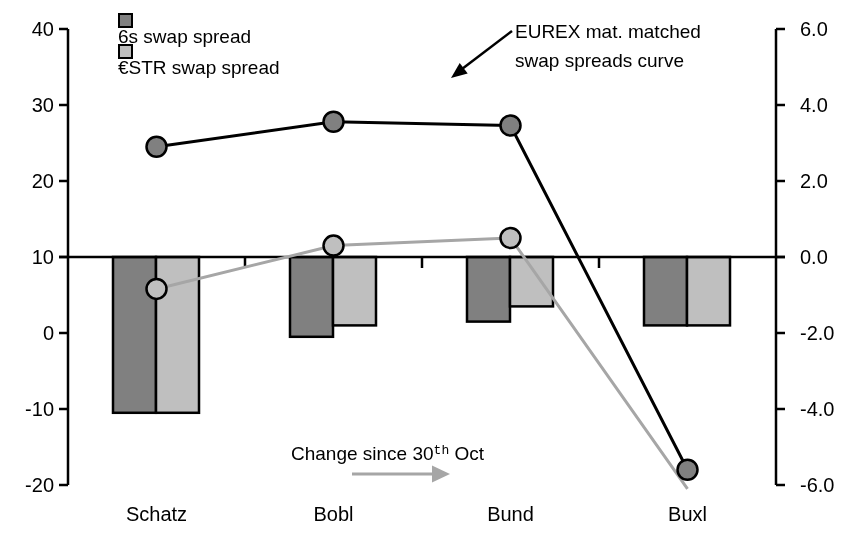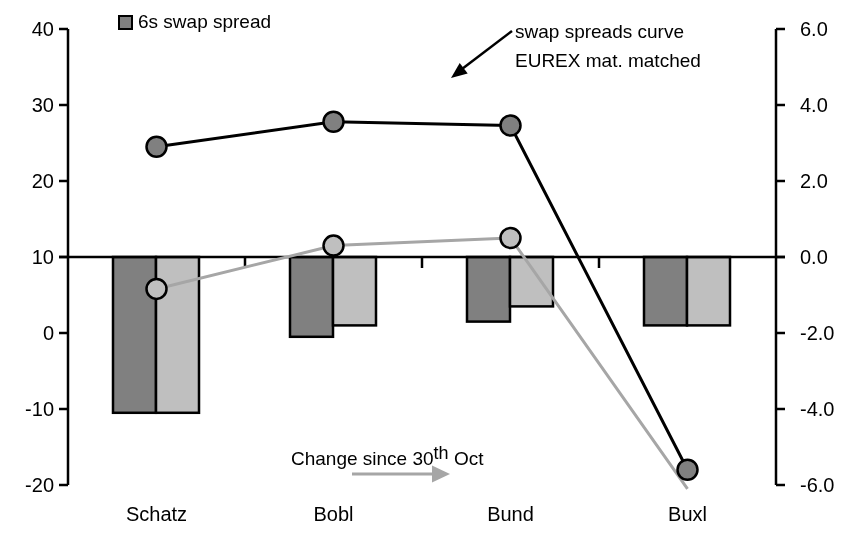--- a/index.html
+++ b/index.html
@@ -7,26 +7,26 @@
     position:relative;
     width:852px;height:539px;
     background:#ffffff;
     font-family:"Liberation Sans", sans-serif;
     color:#000;
     overflow:hidden;
   }
   svg{position:absolute;left:0;top:0;}
   svg text{font-family:"Liberation Sans", sans-serif;fill:#000;}
   .legend{position:absolute;left:118px;top:13px;}
-  .legend-row{display:flex;align-items:flex-end;height:17px;margin-bottom:14px;}
+  .legend-row{display:flex;align-items:flex-start;height:17px;margin-bottom:14px;flex-direction:column;}
   .legend-swatch{width:15px;height:15px;border:2.5px solid #000;box-sizing:border-box;margin-right:5px;flex:none;}
   .legend-label{font-size:19px;line-height:17px;white-space:nowrap;}
   .curve-annot{position:absolute;left:515px;top:17px;font-size:19px;line-height:29px;white-space:nowrap;}
   .change-note{position:absolute;left:291px;top:443px;font-size:19px;white-space:nowrap;}
-  .change-note .sup{font-size:18px;vertical-align:6px;}
+  .change-note .sup{font-size:13px;vertical-align:6px;font-family:Liberation Mono, monospace;}
 </style>
 </head>
 <body>
 
 <div class="frame">
 
   <svg id="plot" width="852" height="539" viewBox="0 0 852 539">
       <rect x="113" y="257" width="43" height="155.8" fill="#808080" stroke="#000" stroke-width="2.5"></rect>
       <rect x="290" y="257" width="43" height="79.80000000000001" fill="#808080" stroke="#000" stroke-width="2.5"></rect>
       <rect x="467" y="257" width="43" height="64.60000000000002" fill="#808080" stroke="#000" stroke-width="2.5"></rect>
@@ -86,22 +86,26 @@
       <polygon points="451,78 459.7,63.1 467.7,73.4" fill="#000"></polygon>
       <line x1="352" y1="474" x2="433" y2="474" stroke="#a6a6a6" stroke-width="3"></line>
       <polygon points="450,474 432,465.5 432,482.5" fill="#a6a6a6"></polygon>
     </svg>
 
   <div class="legend">
     <div class="legend-row">
       <span class="legend-swatch" style="background: rgb(128, 128, 128);"></span>
       <span class="legend-label">6s swap spread</span>
     </div>
+    <div class="legend-row">
+      <span class="legend-swatch" style="background: rgb(191, 191, 191);"></span>
+      <span class="legend-label">€STR swap spread</span>
+    </div>
   </div>
 
   <div class="curve-annot">
+    <div>EUREX mat. matched</div>
     <div>swap spreads curve</div>
-    <div>EUREX mat. matched</div>
   </div>
 
   <div class="change-note"><span>Change since 30</span><span class="sup">th</span><span> Oct</span></div>
 
 </div>
 
 </body></html>

